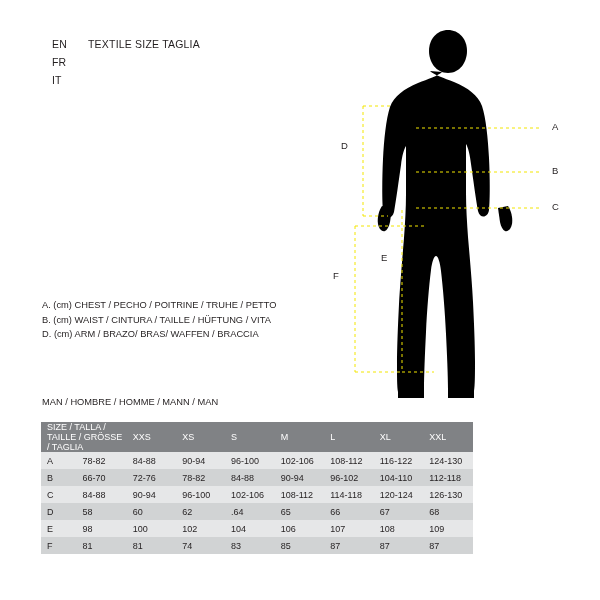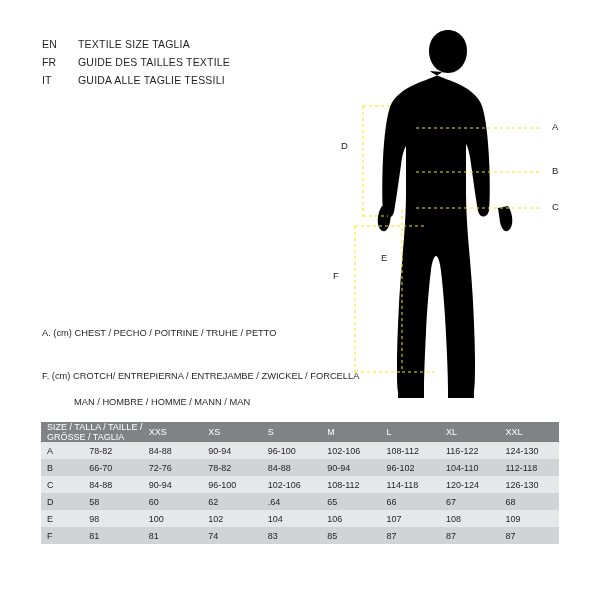--- a/index.html
+++ b/index.html
@@ -12,21 +12,21 @@
     background: #ffffff;
     font-family: "Liberation Sans", sans-serif;
     color: #231f20;
     position: relative;
     overflow: hidden;
   }
 
   
   #title-block {
     position: absolute;
-    left: 42px;
+    left: 52px;
     top: 38px;
     width: 290px;
   }
   .title-row {
     display: flex;
     align-items: baseline;
     height: 18px;
     font-size: 10.5px;
     letter-spacing: 0.2px;
   }
@@ -44,37 +44,35 @@
     position: absolute;
     left: 42px;
     top: 298px;
     width: 330px;
   }
   .legend-row {
     font-size: 9.3px;
     line-height: 14.6px;
     color: #231f20;
     white-space: nowrap;
-    margin-top: 28px;
   }
   #legend-man {
     position: absolute;
     left: 42px;
     top: 397px;
     font-size: 9.3px;
     color: #231f20;
-    margin-left: 32px;
   }
 
   
   #size-table {
     position: absolute;
     left: 41px;
     top: 422px;
-    width: 518px;
+    width: 432px;
     border-collapse: collapse;
     font-size: 9px;
   }
   #size-table td, #size-table th {
     padding: 0;
     margin: 0;
     text-align: left;
     font-weight: normal;
     height: 17px;
     vertical-align: middle;
@@ -118,25 +116,23 @@
 </head>
 <body>
 
 <div id="title-block">
   <div class="title-row">
     <span class="title-lang">EN</span>
     <span class="title-text">TEXTILE SIZE TAGLIA</span>
   </div>
   <div class="title-row">
     <span class="title-lang">FR</span>
-    <span class="title-text">GUIDE DES TAILLES TEXTILE</span>
   </div>
   <div class="title-row">
     <span class="title-lang">IT</span>
-    <span class="title-text">GUIDA ALLE TAGLIE TESSILI</span>
   </div>
 </div>
 
 <div id="figure">
   <svg width="260" height="390" viewBox="0 0 260 390" xmlns="http://www.w3.org/2000/svg">
 
     <g fill="#000000">
 
       <path d="M118 10 c-11 0 -19 9 -19 21 0 11 7 22 19 22 12 0 19 -11 19 -22 0 -12 -8 -21 -19 -21 z"></path>
 
@@ -207,21 +203,22 @@
   <span class="dim-label" style="left:222px;top:101px;">A</span>
   <span class="dim-label" style="left:222px;top:145px;">B</span>
   <span class="dim-label" style="left:222px;top:181px;">C</span>
   <span class="dim-label" style="left:11px;top:120px;">D</span>
   <span class="dim-label" style="left:51px;top:232px;">E</span>
   <span class="dim-label" style="left:3px;top:250px;">F</span>
 </div>
 
 <div id="legend-block">
   <div class="legend-row">A. (cm) CHEST / PECHO / POITRINE / TRUHE / PETTO</div>
-  <div class="legend-row">F. (cm) CROTCH/ ENTREPIERNA / ENTREJAMBE / ZWICKEL / FORCELLA</div>
+  <div class="legend-row">B. (cm) WAIST / CINTURA / TAILLE / HÜFTUNG / VITA</div>
+  <div class="legend-row">D. (cm) ARM / BRAZO/ BRAS/ WAFFEN / BRACCIA</div>
 </div>
 <div id="legend-man">MAN / HOMBRE / HOMME / MANN / MAN</div>
 
 <table id="size-table">
   <colgroup>
     <col class="c0">
       <col class="cx">
       <col class="cx">
       <col class="cx">
       <col class="cx">

